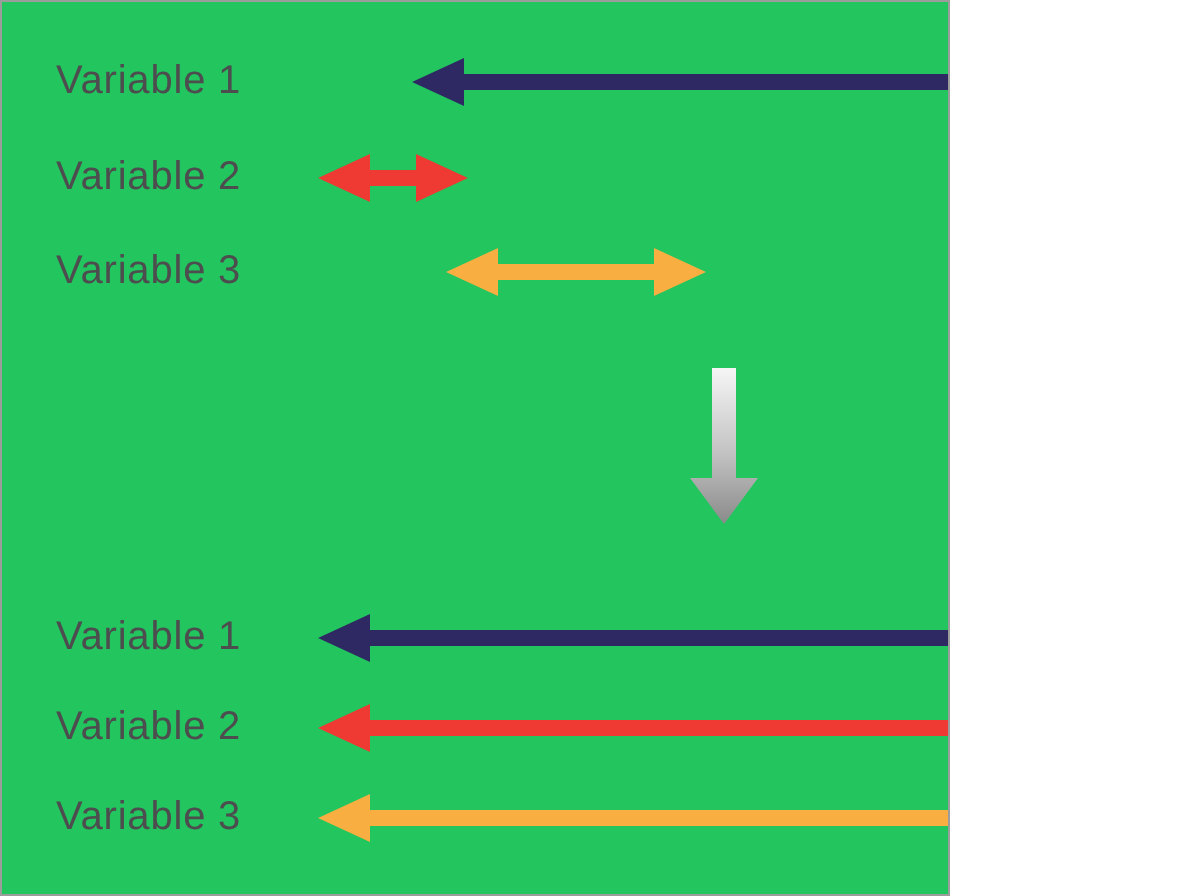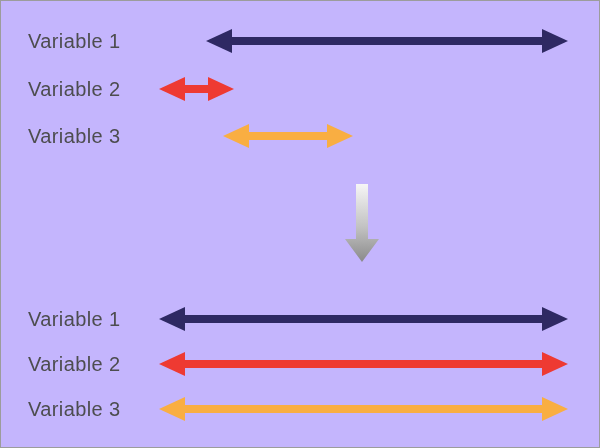--- a/index.html
+++ b/index.html
@@ -1,22 +1,22 @@
 <!DOCTYPE html>
 <html><head>
 <meta charset="utf-8">
 <style>
   html, body { margin: 0; padding: 0; background: #ffffff; }
   .figure {
     position: relative;
-    width: 600px;
+    width: 475px;
     height: 448px;
     box-sizing: border-box;
     border: 1.5px solid #9c9c9c;
-    background: #c4b5fd;
+    background: #22c55e;
     font-family: "Liberation Sans", sans-serif;
     overflow: hidden;
   }
   .var-label {
     position: absolute;
     transform: translateY(-50%);
     font-size: 20px;
     letter-spacing: 0.4px;
     color: #4d4d4f;
     white-space: nowrap;

